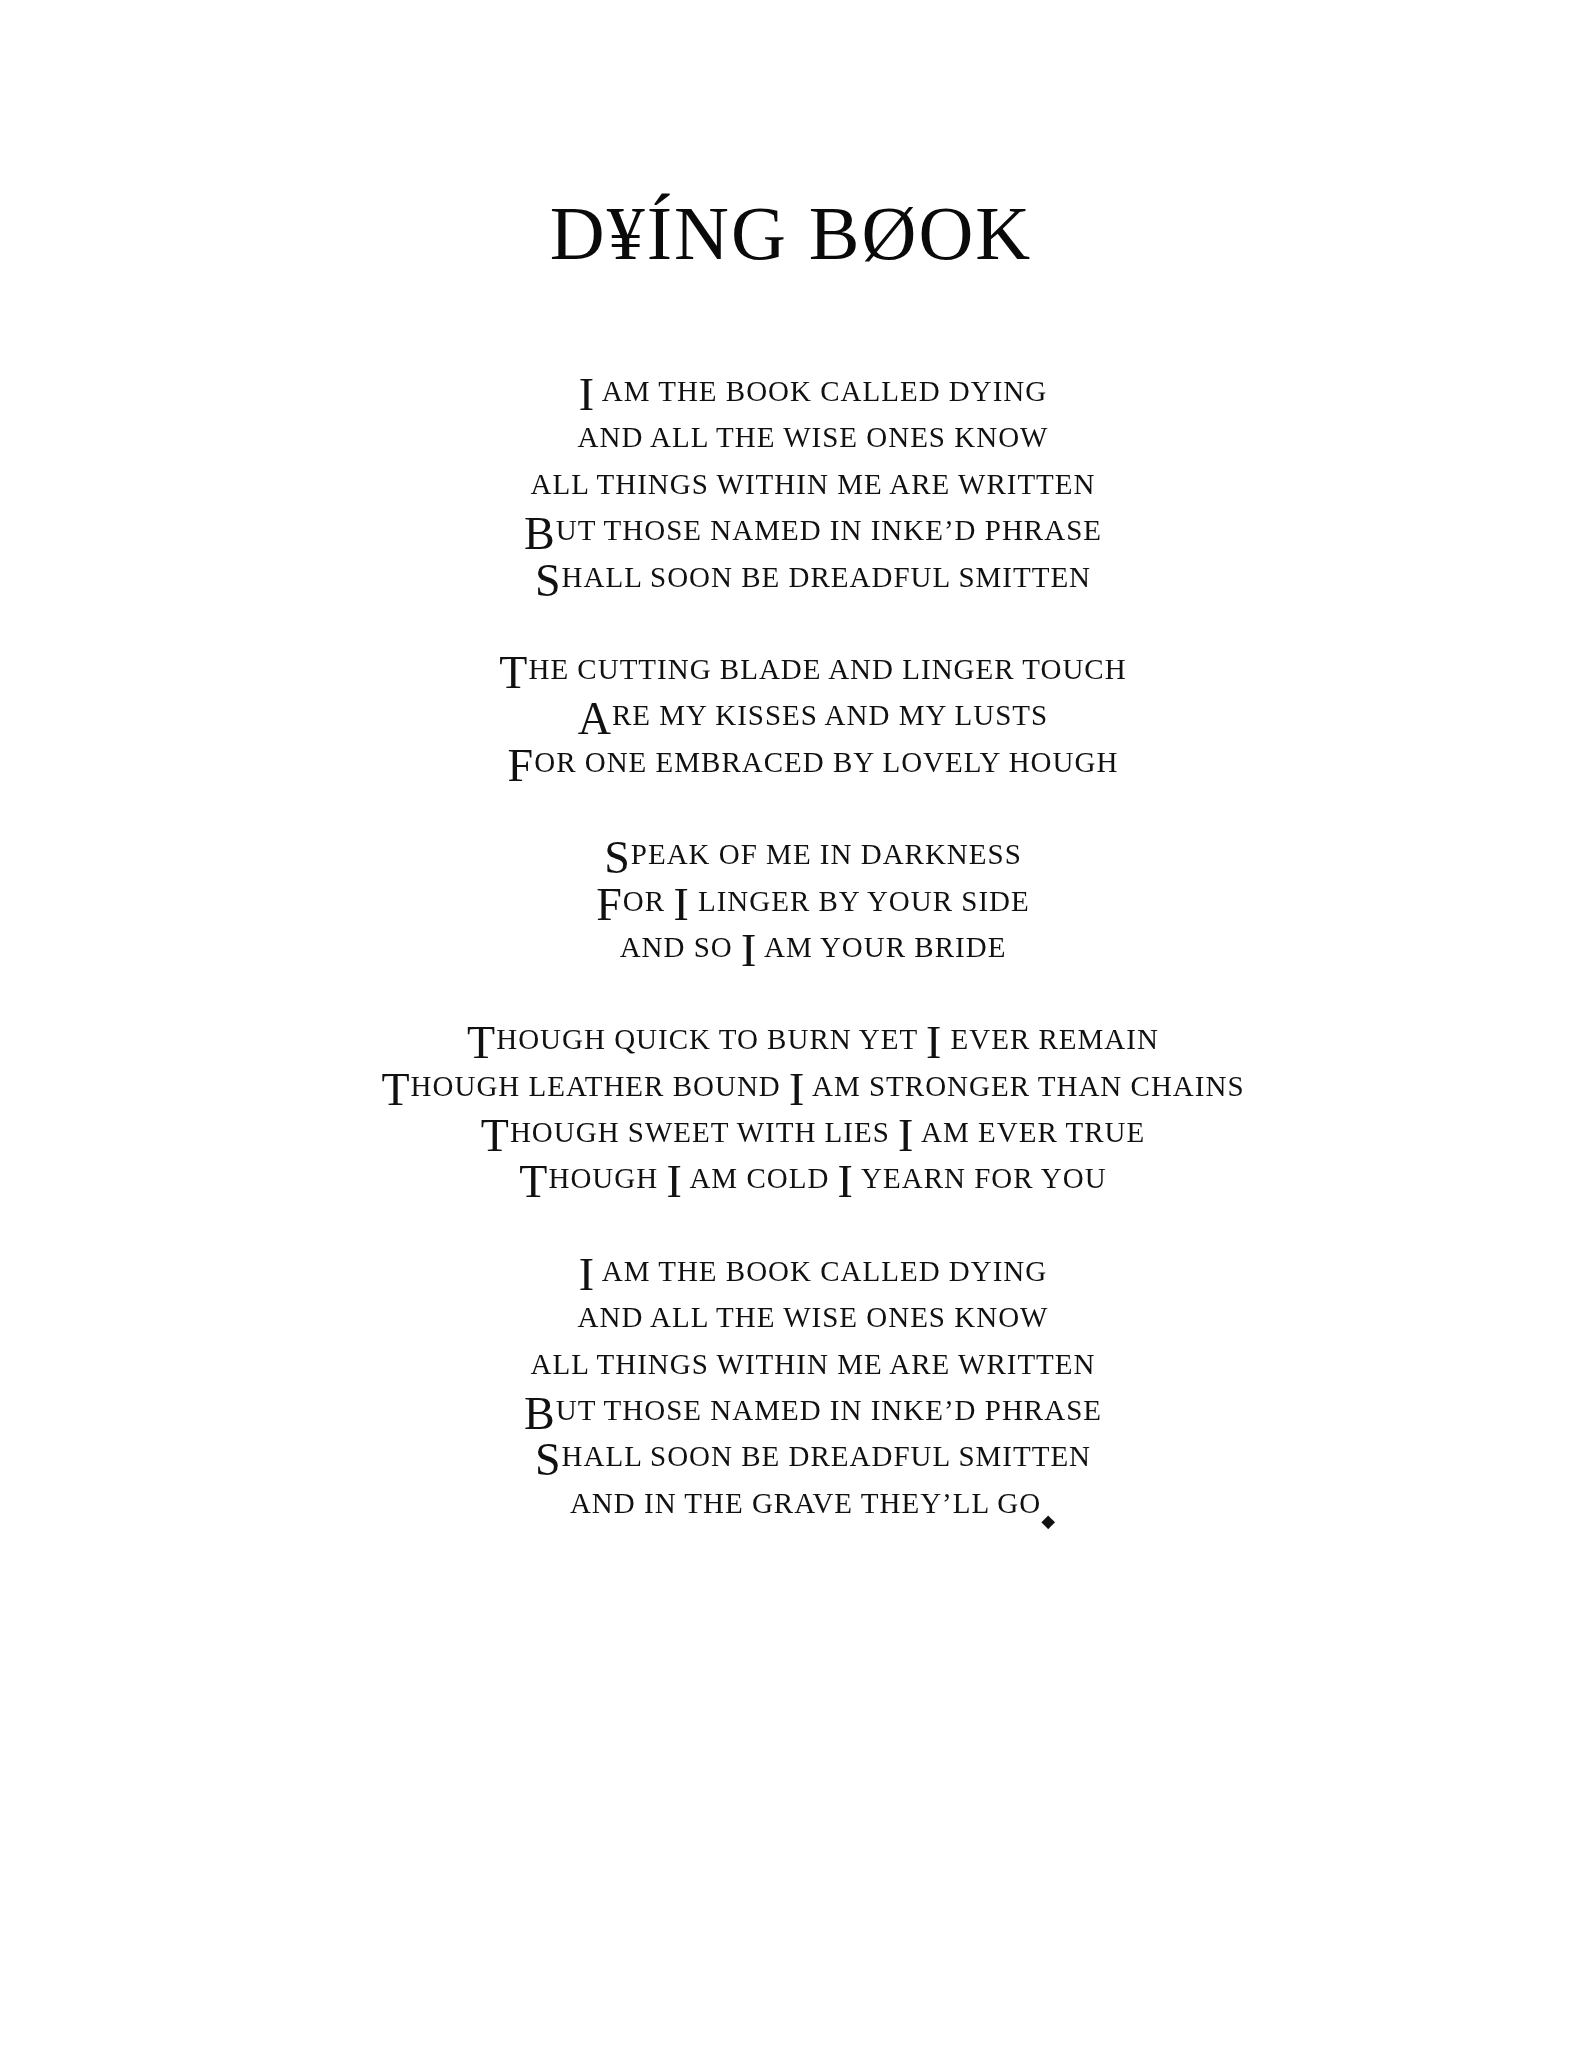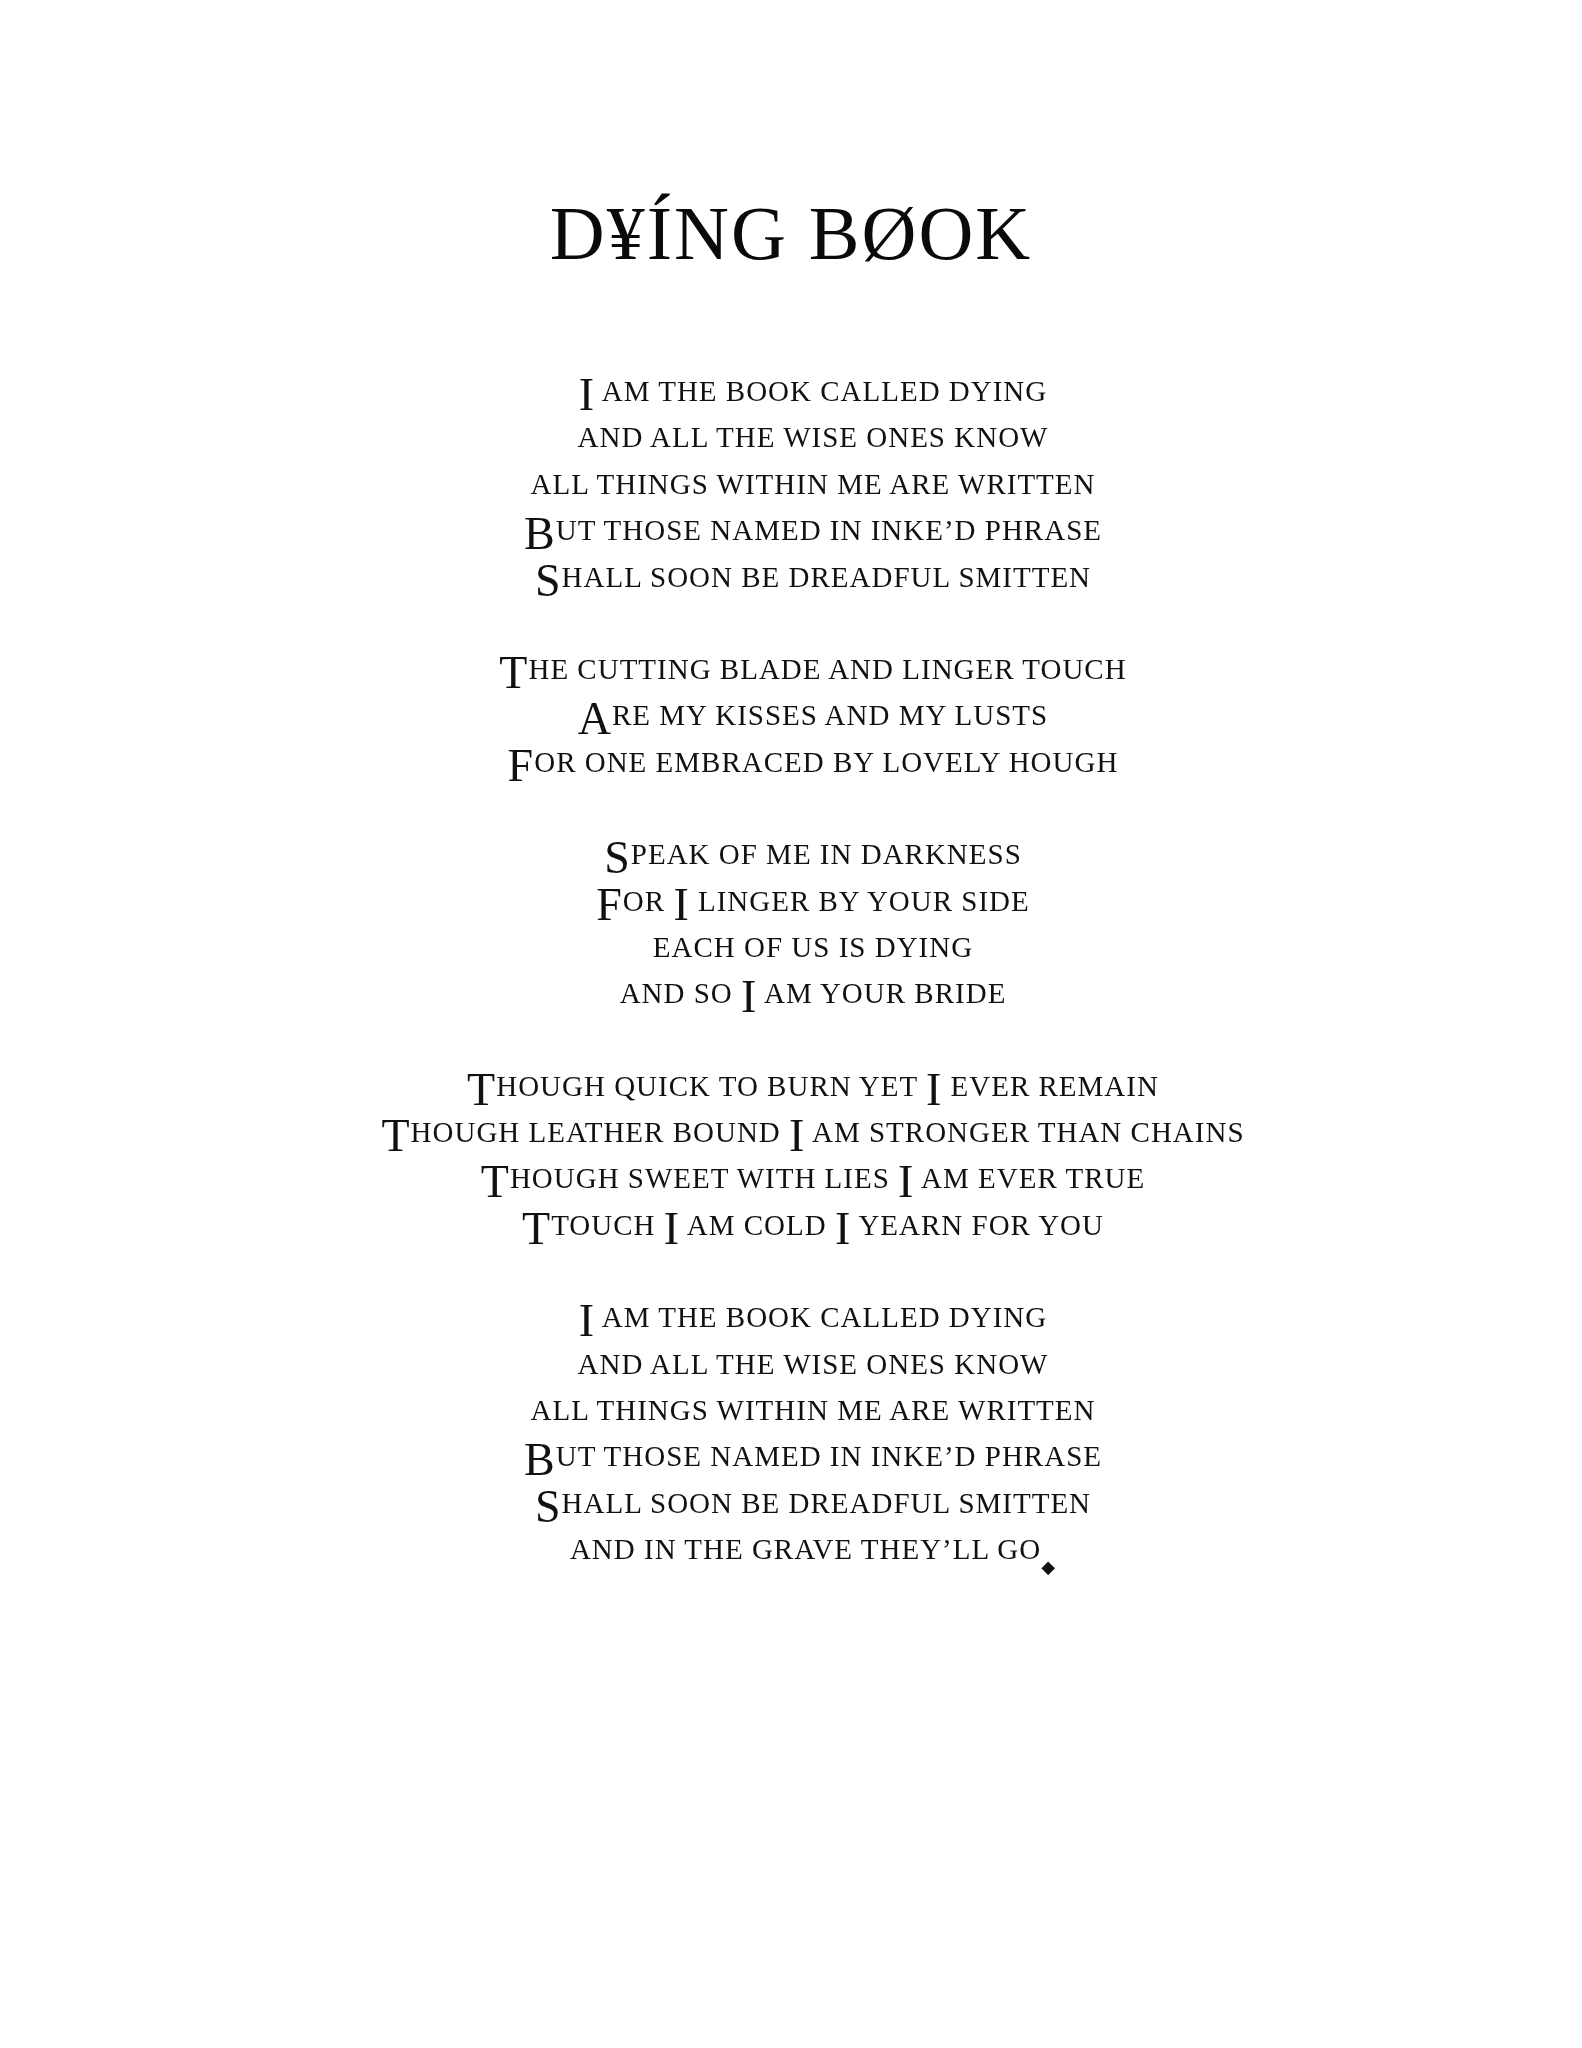--- a/index.html
+++ b/index.html
@@ -32,28 +32,27 @@
         <div class="line"><span class="cap">S</span><span>HALL SOON BE DREADFUL SMITTEN</span></div>
       </div>
       <div class="stanza">
         <div class="line"><span class="cap">T</span><span>HE CUTTING BLADE AND LINGER TOUCH</span></div>
         <div class="line"><span class="cap">A</span><span>RE MY KISSES AND MY LUSTS</span></div>
         <div class="line"><span class="cap">F</span><span>OR ONE EMBRACED BY LOVELY HOUGH</span></div>
       </div>
       <div class="stanza">
         <div class="line"><span class="cap">S</span><span>PEAK OF ME IN DARKNESS</span></div>
         <div class="line"><span class="cap">F</span><span>OR </span><span class="cap">I</span><span> LINGER BY YOUR SIDE</span></div>
-        <div class="line"><span>EACH OF US IS DYING</span></div>
         <div class="line"><span>AND SO </span><span class="cap">I</span><span> AM YOUR BRIDE</span></div>
       </div>
       <div class="stanza">
         <div class="line"><span class="cap">T</span><span>HOUGH QUICK TO BURN YET </span><span class="cap">I</span><span> EVER REMAIN</span></div>
         <div class="line"><span class="cap">T</span><span>HOUGH LEATHER BOUND </span><span class="cap">I</span><span> AM STRONGER THAN CHAINS</span></div>
         <div class="line"><span class="cap">T</span><span>HOUGH SWEET WITH LIES </span><span class="cap">I</span><span> AM EVER TRUE</span></div>
-        <div class="line"><span class="cap">T</span><span>TOUCH </span><span class="cap">I</span><span> AM COLD </span><span class="cap">I</span><span> YEARN FOR YOU</span></div>
+        <div class="line"><span class="cap">T</span><span>HOUGH </span><span class="cap">I</span><span> AM COLD </span><span class="cap">I</span><span> YEARN FOR YOU</span></div>
       </div>
       <div class="stanza">
         <div class="line"><span class="cap">I</span><span> AM THE BOOK CALLED DYING</span></div>
         <div class="line"><span>AND ALL THE WISE ONES KNOW</span></div>
         <div class="line"><span>ALL THINGS WITHIN ME ARE WRITTEN</span></div>
         <div class="line"><span class="cap">B</span><span>UT THOSE NAMED IN INKE’D PHRASE</span></div>
         <div class="line"><span class="cap">S</span><span>HALL SOON BE DREADFUL SMITTEN</span></div>
         <div class="line"><span>AND IN THE GRAVE THEY’LL GO</span><span class="end-dot">◆</span></div>
       </div>
     </div>

